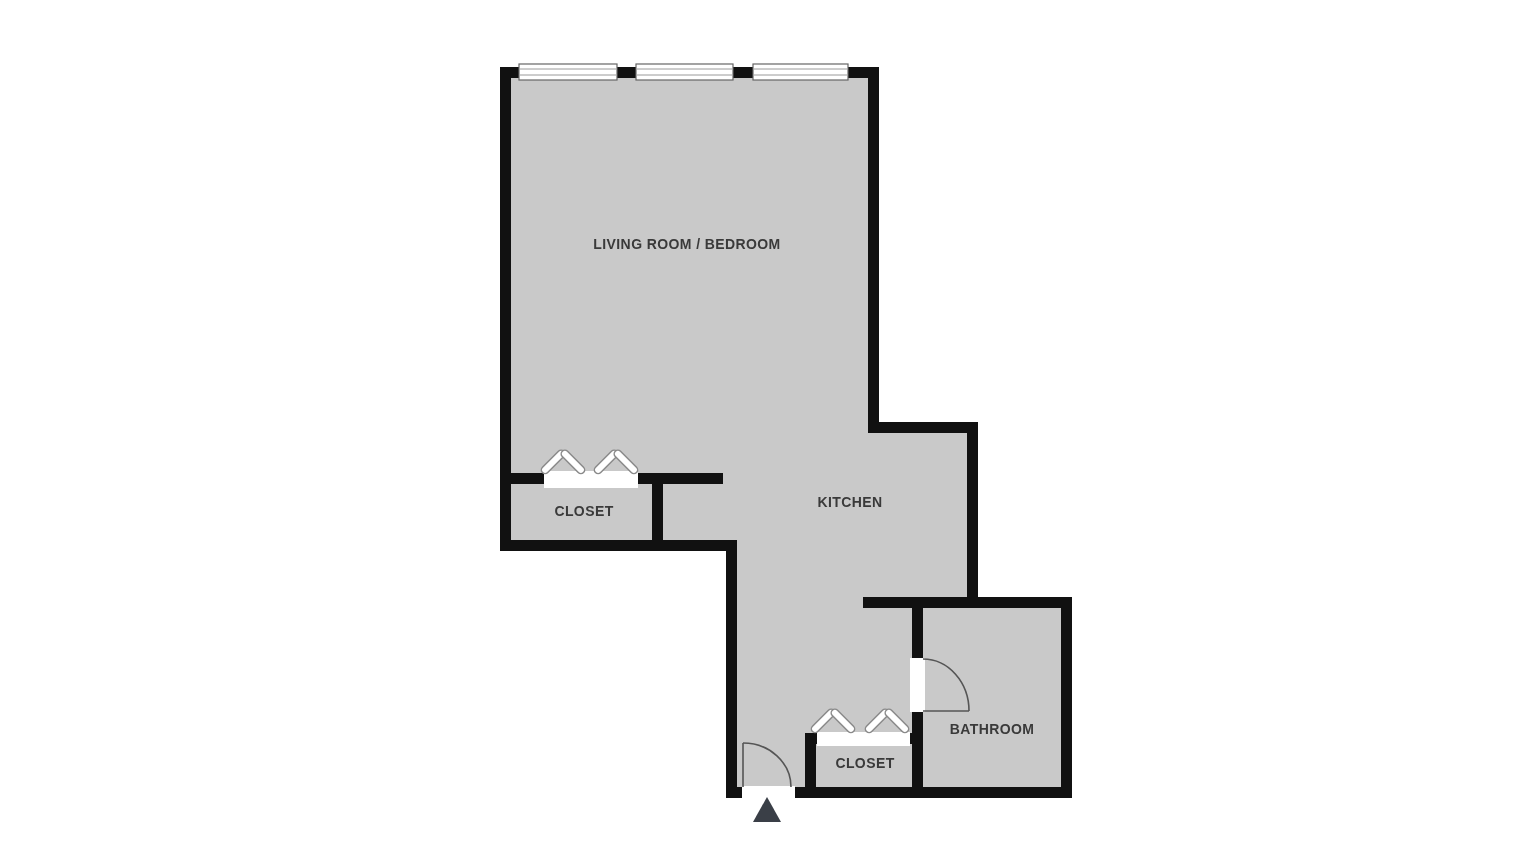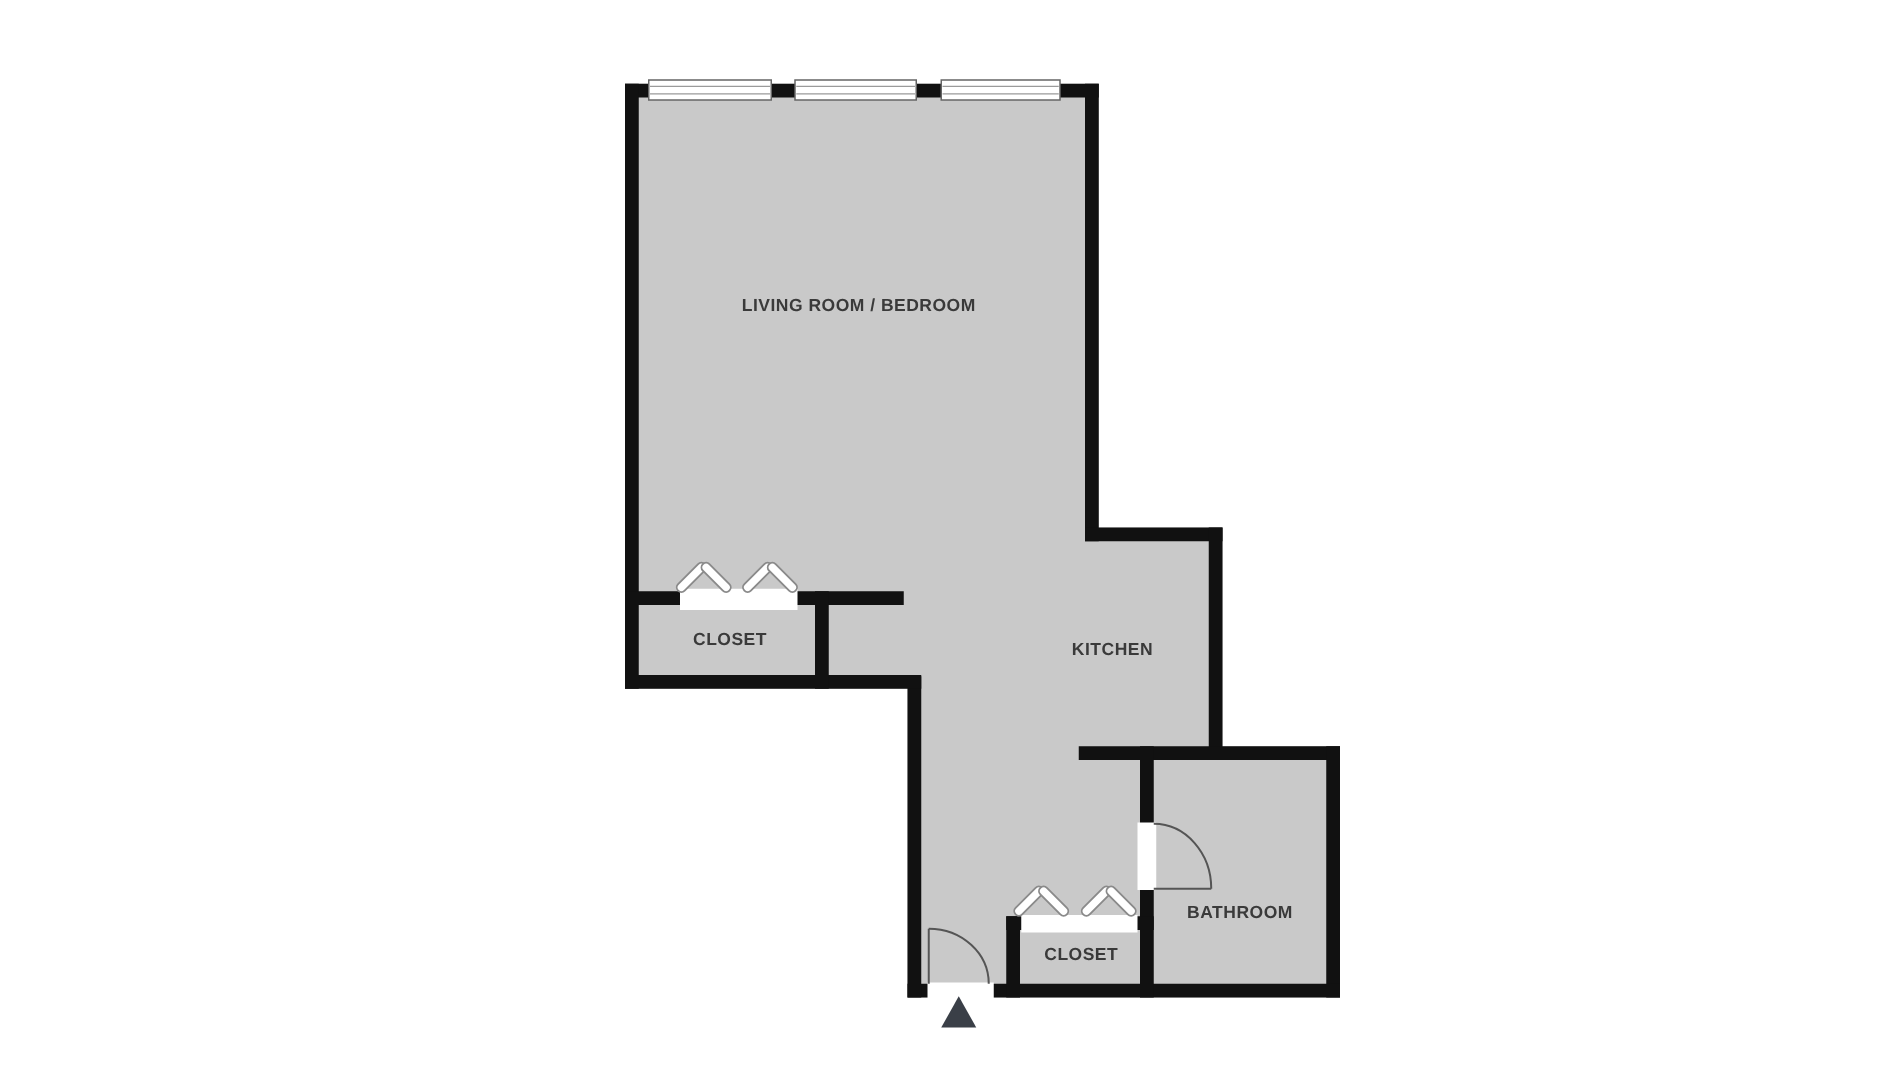--- a/index.html
+++ b/index.html
@@ -107,16 +107,16 @@
         <rect class="rod" x="-1" y="-3.7" width="30" height="7.4" rx="3.7" transform="rotate(135)"></rect>
         <rect class="rod" x="-1" y="-3.7" width="30" height="7.4" rx="3.7" transform="rotate(45)"></rect>
       </g>
     </g>
 
     <path class="arrow" d="M767,797 L781,822 L753,822 Z"></path>
   </svg>
 
   <div class="room-label" style="left:687px;top:244px;">LIVING ROOM / BEDROOM</div>
   <div class="room-label" style="left:584px;top:511px;">CLOSET</div>
-  <div class="room-label" style="left:890px;top:502px;margin-top:17px;">KITCHEN</div>
+  <div class="room-label" style="left:850px;top:502px;">KITCHEN</div>
   <div class="room-label" style="left:865px;top:763px;">CLOSET</div>
   <div class="room-label" style="left:992px;top:697px;margin-top:32px;">BATHROOM</div>
 </div>
 
 </body></html>

